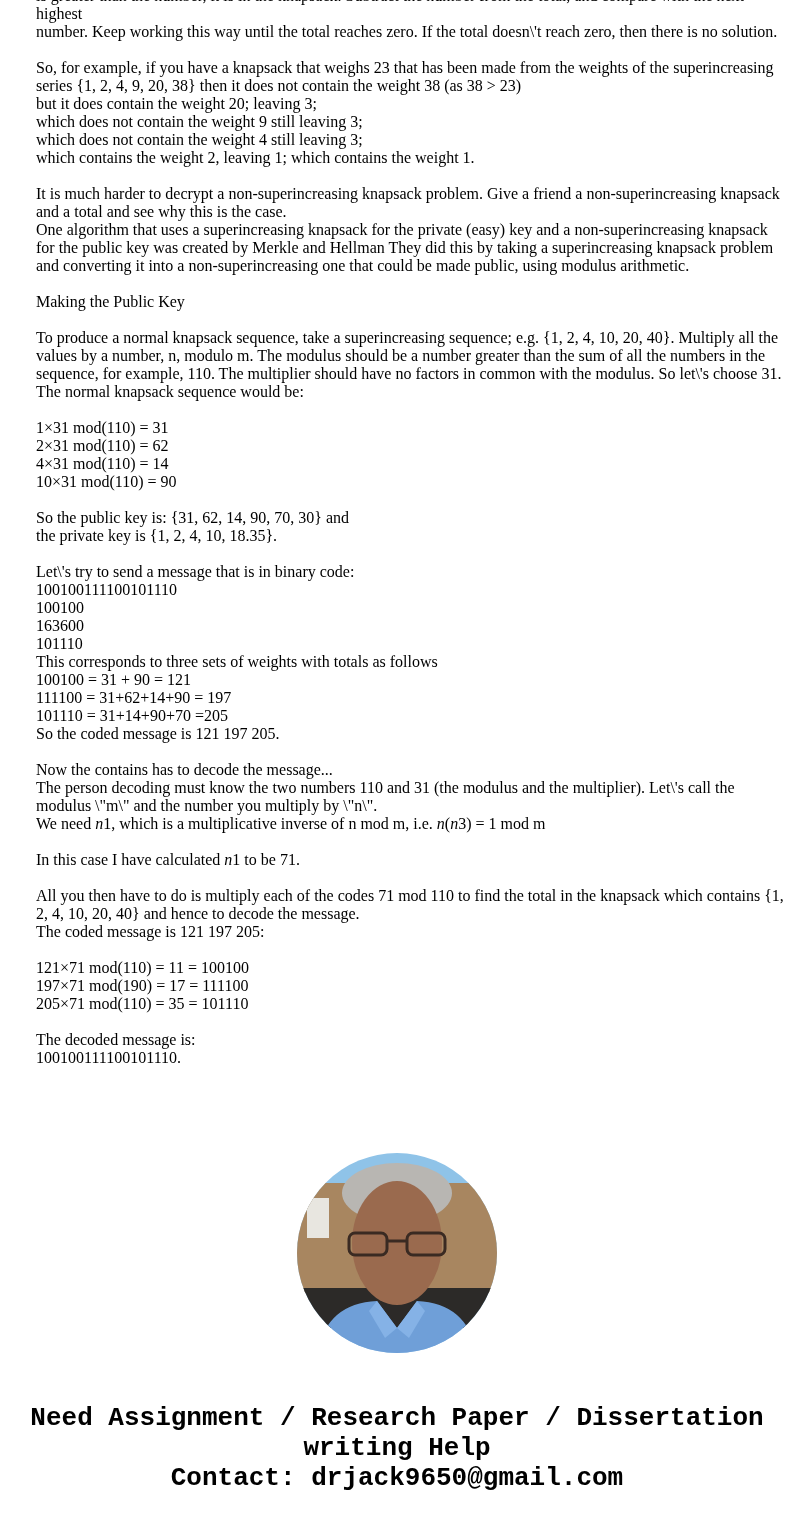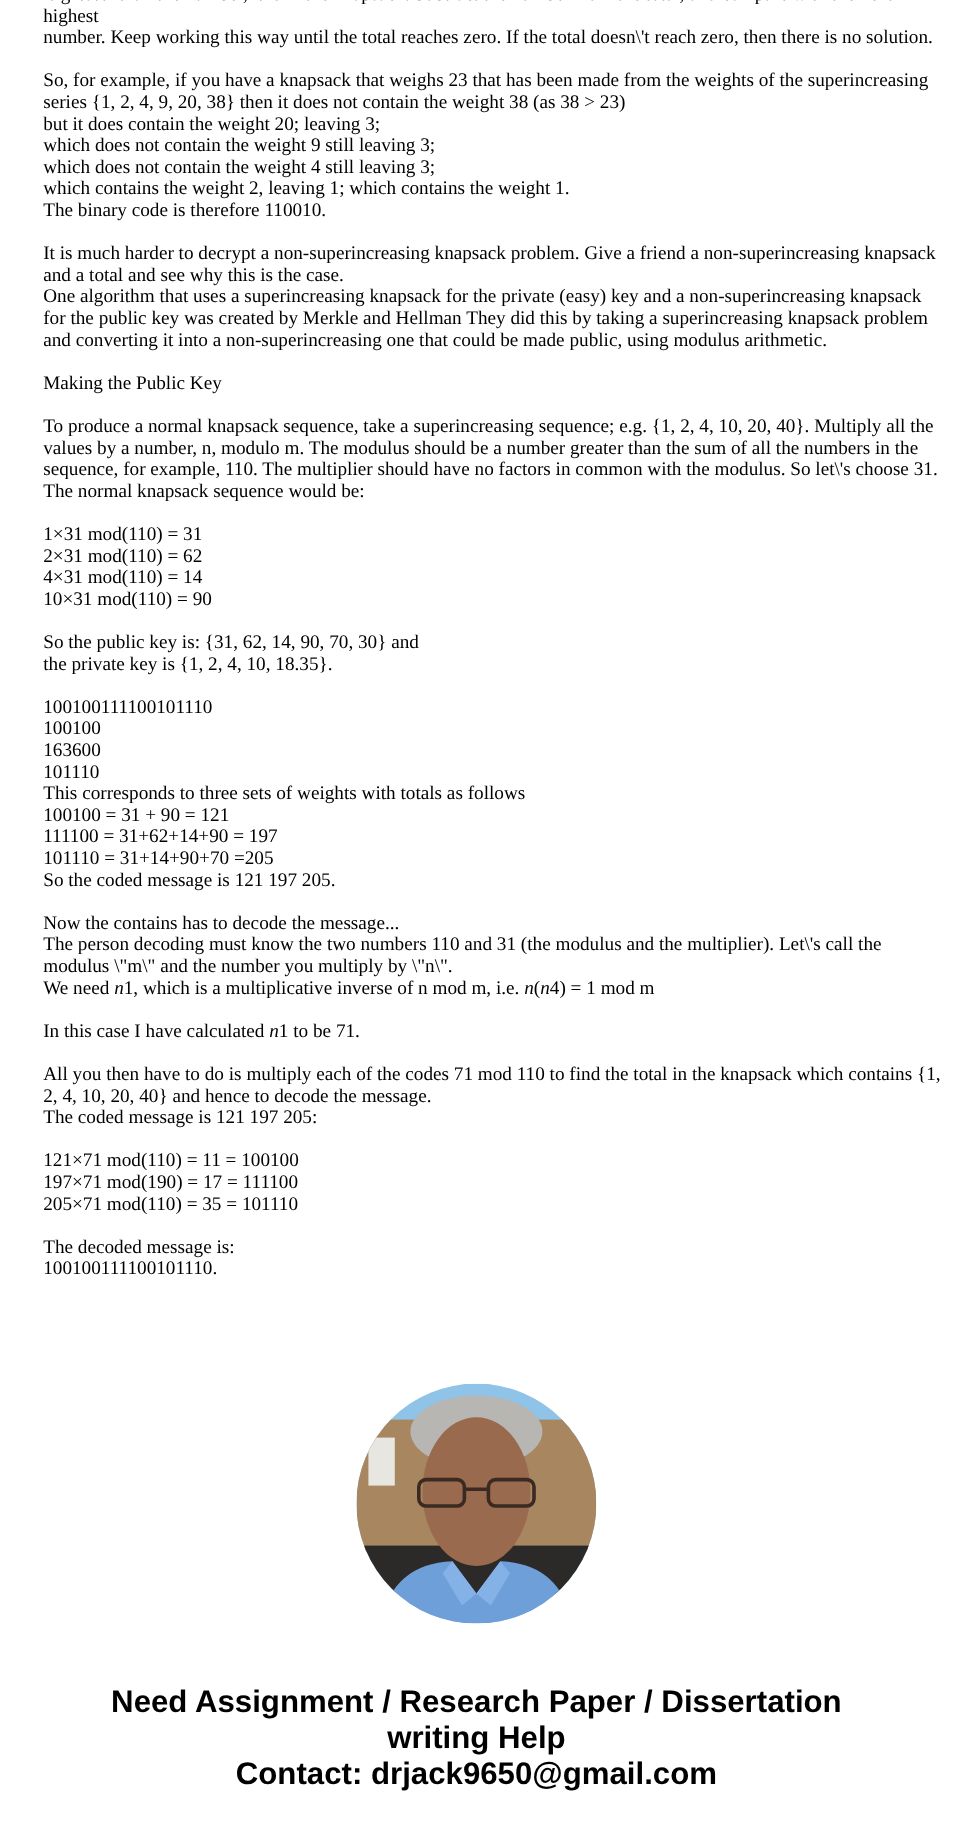--- a/index.html
+++ b/index.html
@@ -30,21 +30,21 @@
       border-radius: 50%;
       overflow: hidden;
     }
     .avatar-wrap svg { display: block; }
     .promo {
       position: absolute;
       left: 0;
       top: 1403px;
       width: 794px;
       text-align: center;
-      font-family: Liberation Sans, sans-serif;
+      font-family: Liberation Mono, monospace;
       font-weight: bold;
       font-size: 26px;
       line-height: 30px;
       color: #000000;
     }
     .promo span { display: block; }
     i.var { font-style: italic; }
   </style>
 </head>
 <body>
@@ -53,21 +53,20 @@
   <span class="line">is greater than the number, it is in the knapsack. Subtract the number from the total, and compare with the next highest</span>
   <span class="line">number. Keep working this way until the total reaches zero. If the total doesn\'t reach zero, then there is no solution.</span>
   <span class="blank"></span>
 
   <div>
     <span class="line">So, for example, if you have a knapsack that weighs 23 that has been made from the weights of the superincreasing series {1, 2, 4, 9, 20, 38} then it does not contain the weight 38 (as 38 &gt; 23)</span>
     <span class="line">but it does contain the weight 20; leaving 3;</span>
     <span class="line">which does not contain the weight 9 still leaving 3;</span>
     <span class="line">which does not contain the weight 4 still leaving 3;</span>
     <span class="line">which contains the weight 2, leaving 1; which contains the weight 1.</span>
-    <span class="line">The binary code is therefore 110010.</span>
   </div>
   <span class="blank"></span>
 
   <div>
     <span class="line">It is much harder to decrypt a non-superincreasing knapsack problem. Give a friend a non-superincreasing knapsack and a total and see why this is the case.</span>
     <span class="line">One algorithm that uses a superincreasing knapsack for the private (easy) key and a non-superincreasing knapsack for the public key was created by Merkle and Hellman They did this by taking a superincreasing knapsack problem and converting it into a non-superincreasing one that could be made public, using modulus arithmetic.</span>
   </div>
   <span class="blank"></span>
 
   <span class="line">Making the Public Key</span>
@@ -84,36 +83,37 @@
   </div>
   <span class="blank"></span>
 
   <div>
     <span class="line">So the public key is: {31, 62, 14, 90, 70, 30} and</span>
     <span class="line">the private key is {1, 2, 4, 10, 18.35}.</span>
   </div>
   <span class="blank"></span>
 
   <div>
+    <span class="line">Let\'s try to send a message that is in binary code:</span>
     <span class="line">100100111100101110</span>
     <span class="line">100100</span>
     <span class="line">163600</span>
     <span class="line">101110</span>
     <span class="line">This corresponds to three sets of weights with totals as follows</span>
     <span class="line">100100 = 31 + 90 = 121</span>
     <span class="line">111100 = 31+62+14+90 = 197</span>
     <span class="line">101110 = 31+14+90+70 =205</span>
     <span class="line">So the coded message is 121 197 205.</span>
   </div>
   <span class="blank"></span>
 
   <div>
     <span class="line">Now the contains has to decode the message...</span>
     <span class="line">The person decoding must know the two numbers 110 and 31 (the modulus and the multiplier). Let\'s call the modulus \"m\" and the number you multiply by \"n\".</span>
-    <span class="line"><span>We need </span><i class="var">n</i><span>1, which is a multiplicative inverse of n mod m, i.e. </span><i class="var">n</i><span>(</span><i class="var">n</i><span>4) = 1 mod m</span></span>
+    <span class="line"><span>We need </span><i class="var">n</i><span>1, which is a multiplicative inverse of n mod m, i.e. </span><i class="var">n</i><span>(</span><i class="var">n</i><span>3) = 1 mod m</span></span>
     <span class="blank"></span>
     <span class="line"><span>In this case I have calculated </span><i class="var">n</i><span>1 to be 71.</span></span>
   </div>
   <span class="blank"></span>
 
   <div>
     <span class="line">All you then have to do is multiply each of the codes 71 mod 110 to find the total in the knapsack which contains {1, 2, 4, 10, 20, 40} and hence to decode the message.</span>
     <span class="line">The coded message is 121 197 205:</span>
     <span class="blank"></span>
     <span class="line">121×71 mod(110) = 11 = 100100</span>

